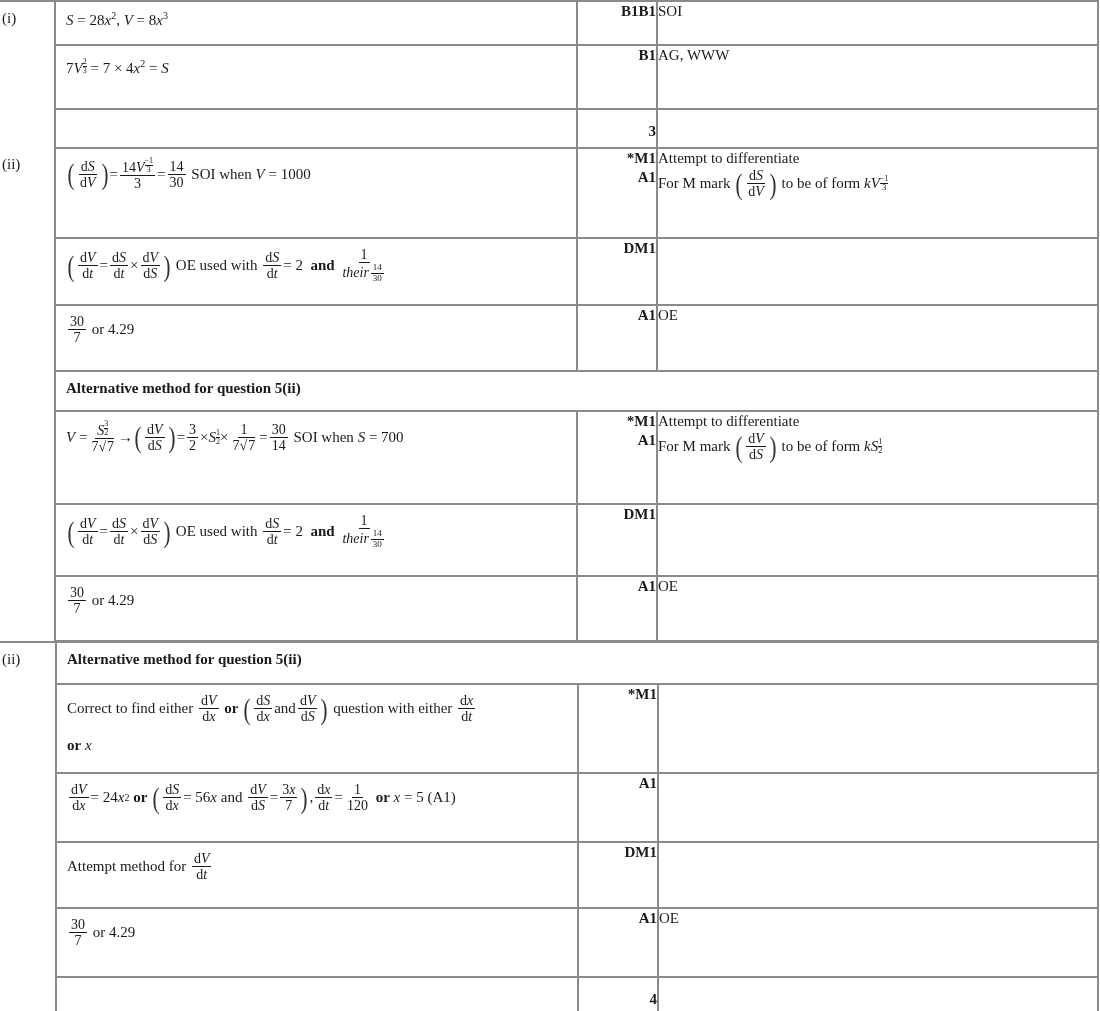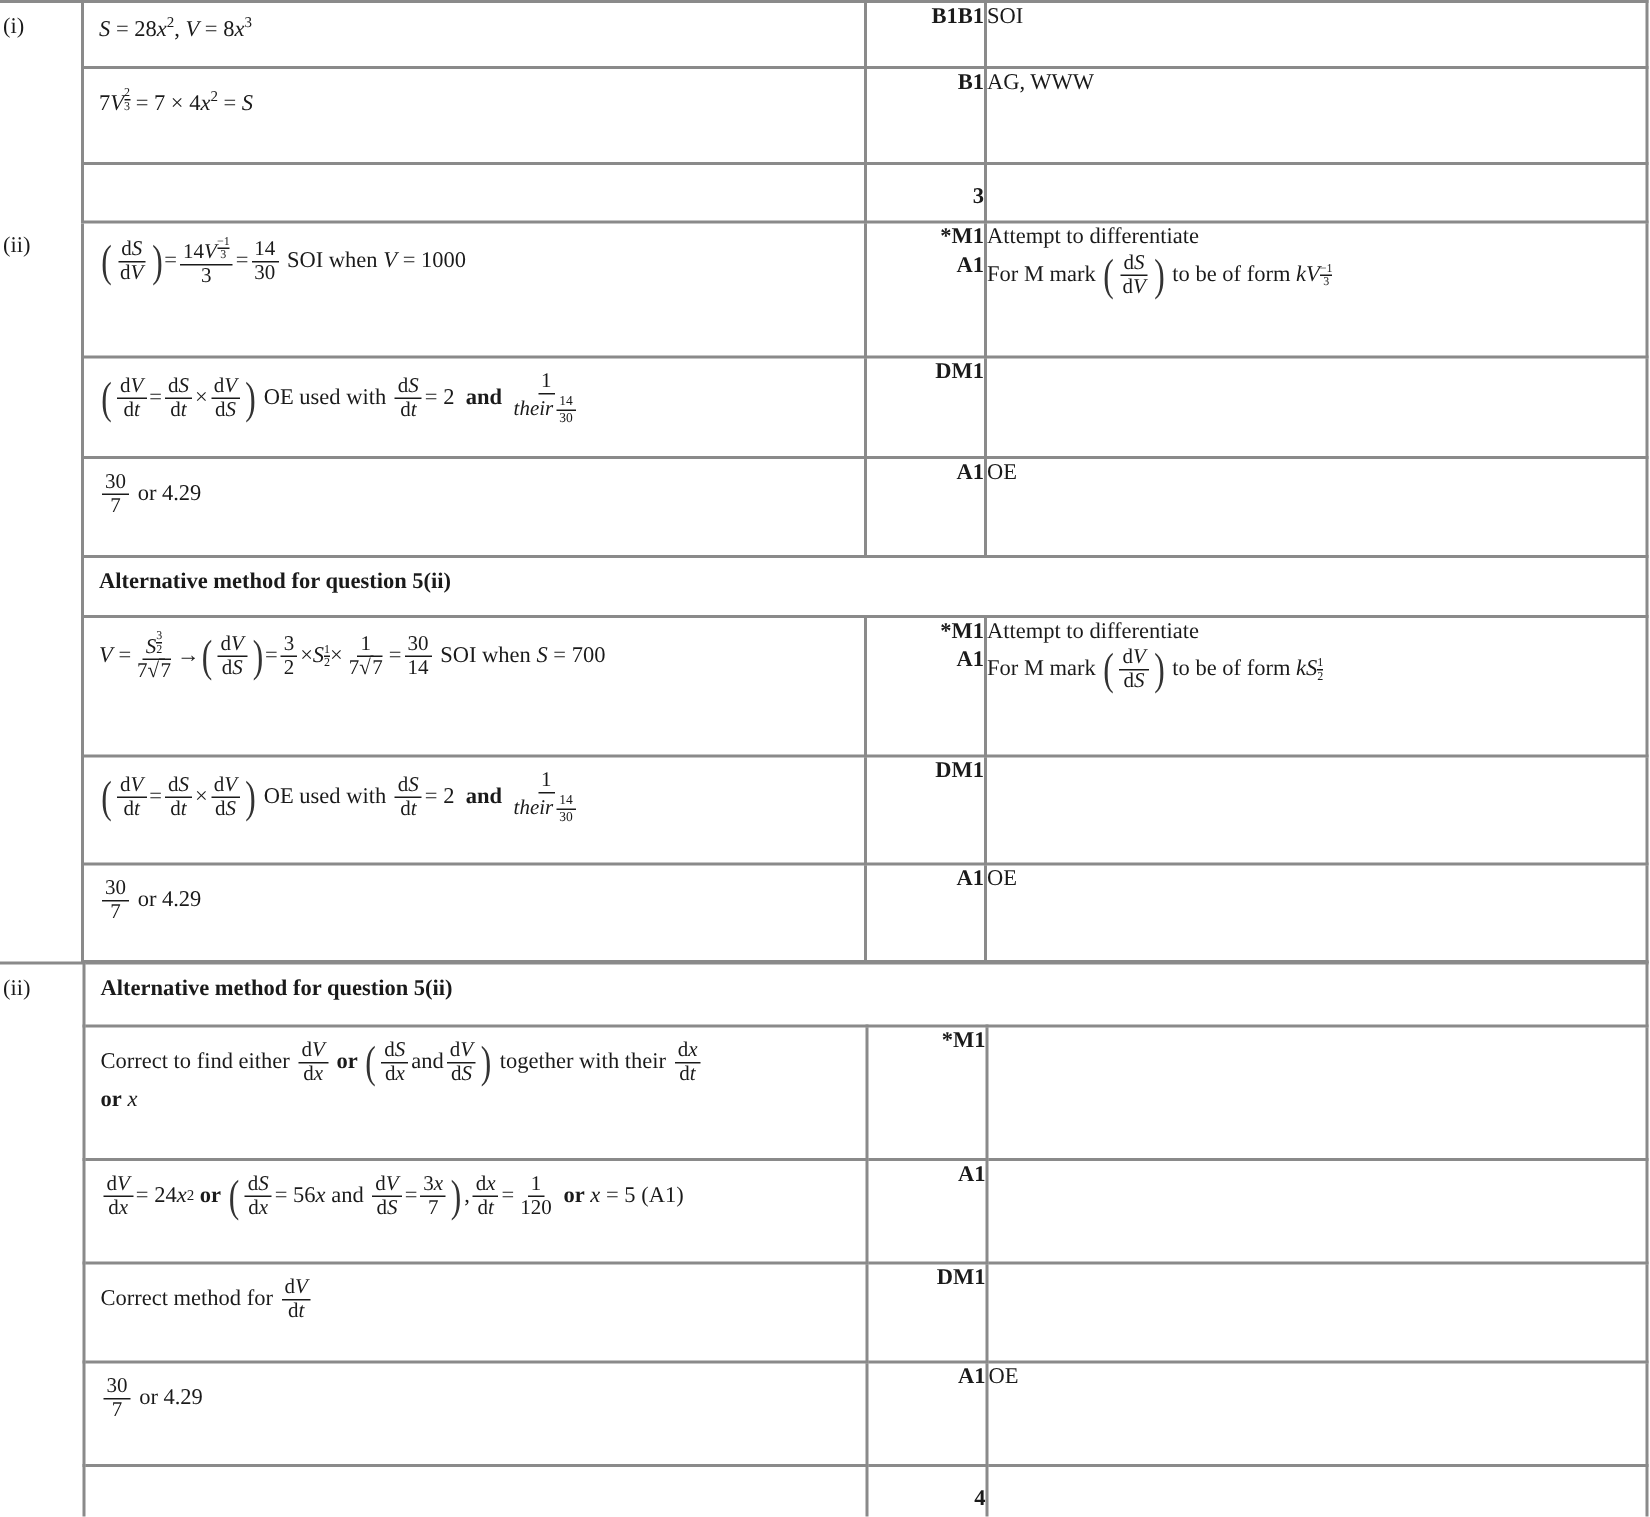--- a/index.html
+++ b/index.html
@@ -263,26 +263,26 @@
                 <span>d<span class="i">V</span></span>
                 <span>d<span class="i">x</span></span>
               </span>&nbsp;<span class="b">or</span>&nbsp;
           <span class="paren">(</span><span class="frac">
                 <span>d<span class="i">S</span></span>
                 <span>d<span class="i">x</span></span>
               </span><span>and</span><span class="frac">
                 <span>d<span class="i">V</span></span>
                 <span>d<span class="i">S</span></span>
               </span><span class="paren">)</span>&nbsp;
-          <span>together with their</span>&nbsp;<span class="frac">
+          <span>question with either</span>&nbsp;<span class="frac">
                 <span>d<span class="i">x</span></span>
                 <span>d<span class="i">t</span></span>
               </span>
         </div>
-        <div style="margin-top:0"><span class="b">or</span> <span class="i">x</span></div>
+        <div style="margin-top:12px"><span class="b">or</span> <span class="i">x</span></div>
       </div>
     </td>
     <td class="mark">*M1</td>
     <td class="guid"></td>
   </tr>
   <tr style="height:69px">
     <td>
       <div class="ans row-mid">
         <span class="frac">
               <span>d<span class="i">V</span></span>
@@ -306,21 +306,21 @@
               <span>120</span>
             </span>&nbsp;<span class="b">or</span>&nbsp;<span class="i">x</span>&nbsp;= 5 (A1)
       </div>
     </td>
     <td class="mark">A1</td>
     <td class="guid"></td>
   </tr>
   <tr style="height:66px">
     <td>
       <div class="ans row-mid">
-        <span>Correct method for</span>&nbsp;<span class="frac">
+        <span>Attempt method for</span>&nbsp;<span class="frac">
               <span>d<span class="i">V</span></span>
               <span>d<span class="i">t</span></span>
             </span>
       </div>
     </td>
     <td class="mark">DM1</td>
     <td class="guid"></td>
   </tr>
   <tr style="height:69px">
     <td>

